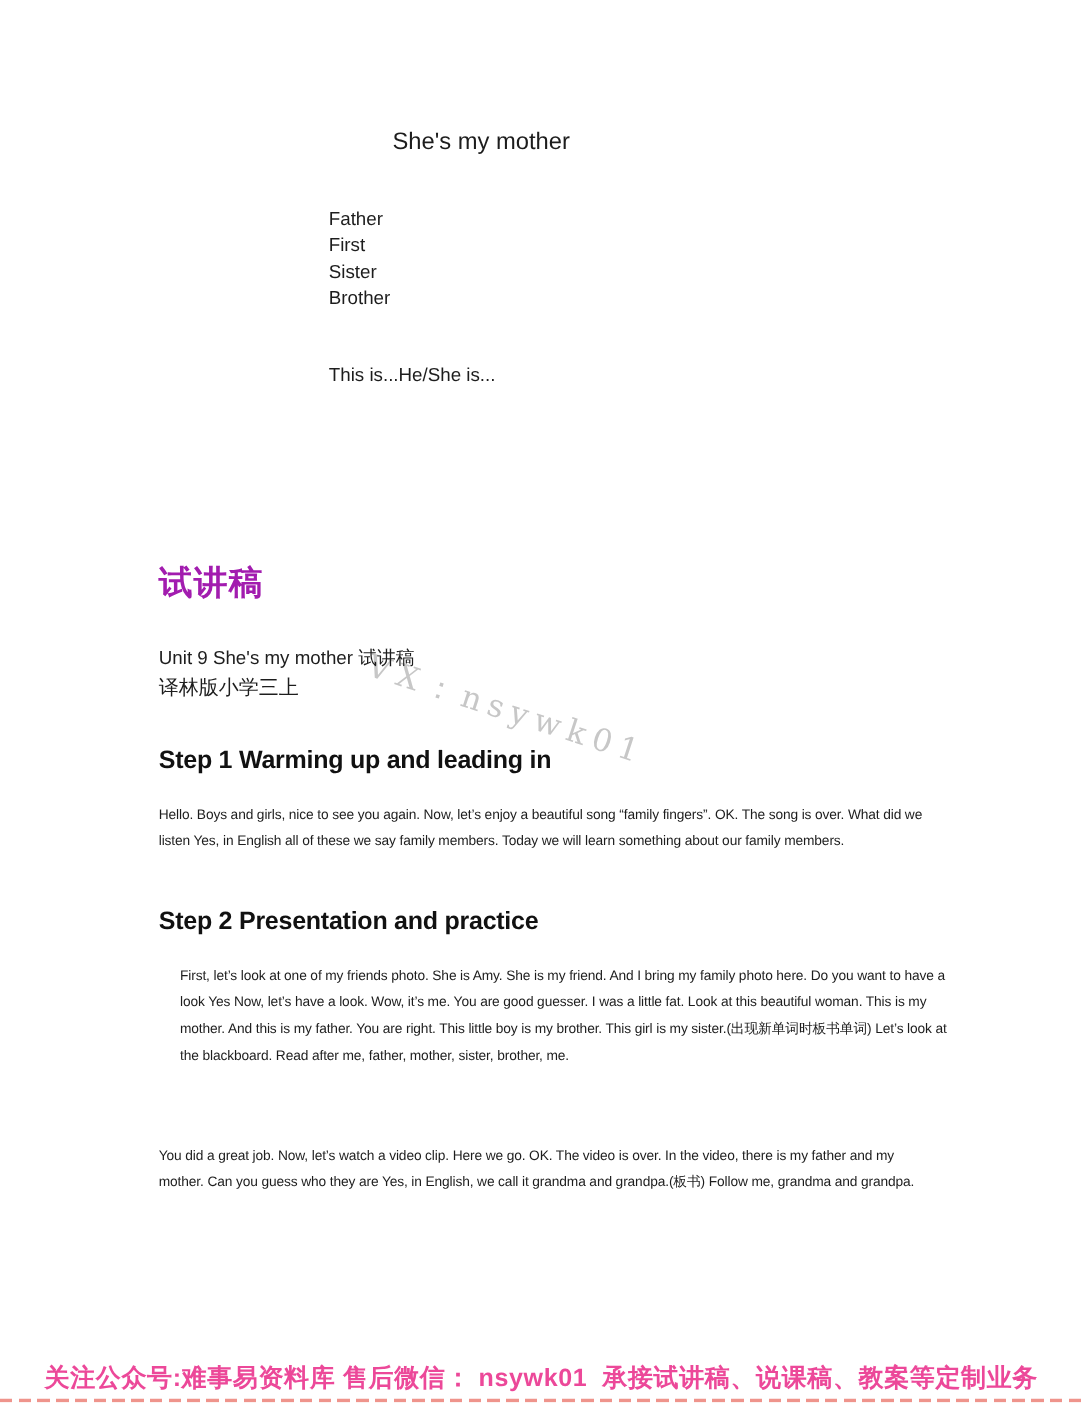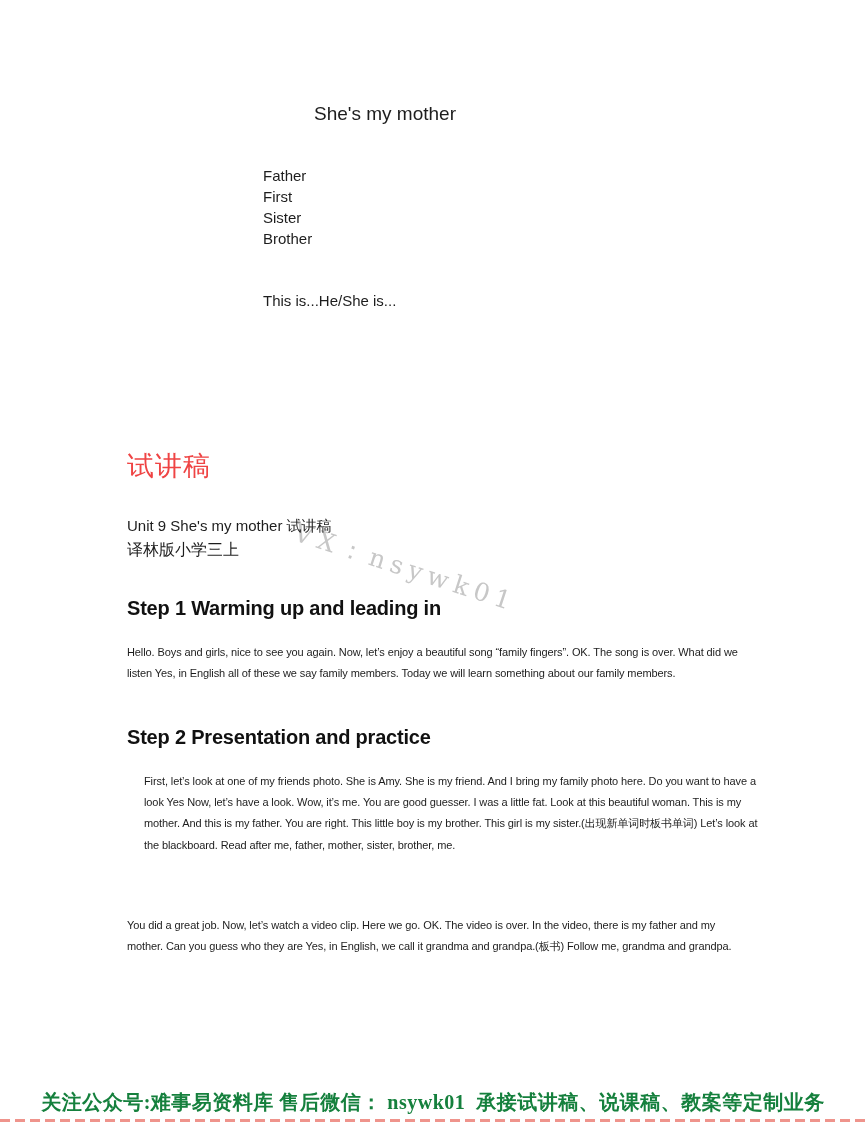--- a/index.html
+++ b/index.html
@@ -40,22 +40,22 @@
     font-size: 15px;
     line-height: 21px;
   }
   
   .script-heading {
     position: absolute;
     left: 127px;
     top: 448px;
     font-family: "DejaVu Serif", serif;
     font-size: 27px;
-    font-weight: normal;
-    color: #ef4444;
+    font-weight: bold;
+    color: #a21caf;
     letter-spacing: 1px;
   }
   .script-subtitle {
     position: absolute;
     left: 127px;
     top: 517px;
     font-size: 15px;
     z-index: 2;
   }
   .textbook-edition {
@@ -156,17 +156,17 @@
   <div class="step-heading step1-heading">Step 1 Warming up and leading in</div>
 
   <div class="para step1-para">Hello. Boys and girls, nice to see you again. Now, let’s enjoy a beautiful song “family fingers”. OK. The song is over. What did we listen Yes, in English all of these we say family members. Today we will learn something about our family members.</div>
 
   <div class="step-heading step2-heading">Step 2 Presentation and practice</div>
 
   <div class="para step2-para1">First, let’s look at one of my friends photo. She is Amy. She is my friend. And I bring my family photo here. Do you want to have a look Yes Now, let’s have a look. Wow, it’s me. You are good guesser. I was a little fat. Look at this beautiful woman. This is my mother. And this is my father. You are right. This little boy is my brother. This girl is my sister.(出现新单词时板书单词) Let’s look at the blackboard. Read after me, father, mother, sister, brother, me.</div>
 
   <div class="para step2-para2">You did a great job. Now, let’s watch a video clip. Here we go. OK. The video is over. In the video, there is my father and my mother. Can you guess who they are Yes, in English, we call it grandma and grandpa.(板书) Follow me, grandma and grandpa.</div>
 
-  <div class="footer-banner" style="color: #15803d; font-family: Liberation Serif, serif;">关注公众号:难事易资料库 售后微信： nsywk01  承接试讲稿、说课稿、教案等定制业务</div>
+  <div class="footer-banner" style="color: #ec4899;">关注公众号:难事易资料库 售后微信： nsywk01  承接试讲稿、说课稿、教案等定制业务</div>
 
   <div class="cut-line"></div>
 
 </div>
 
 </body></html>

